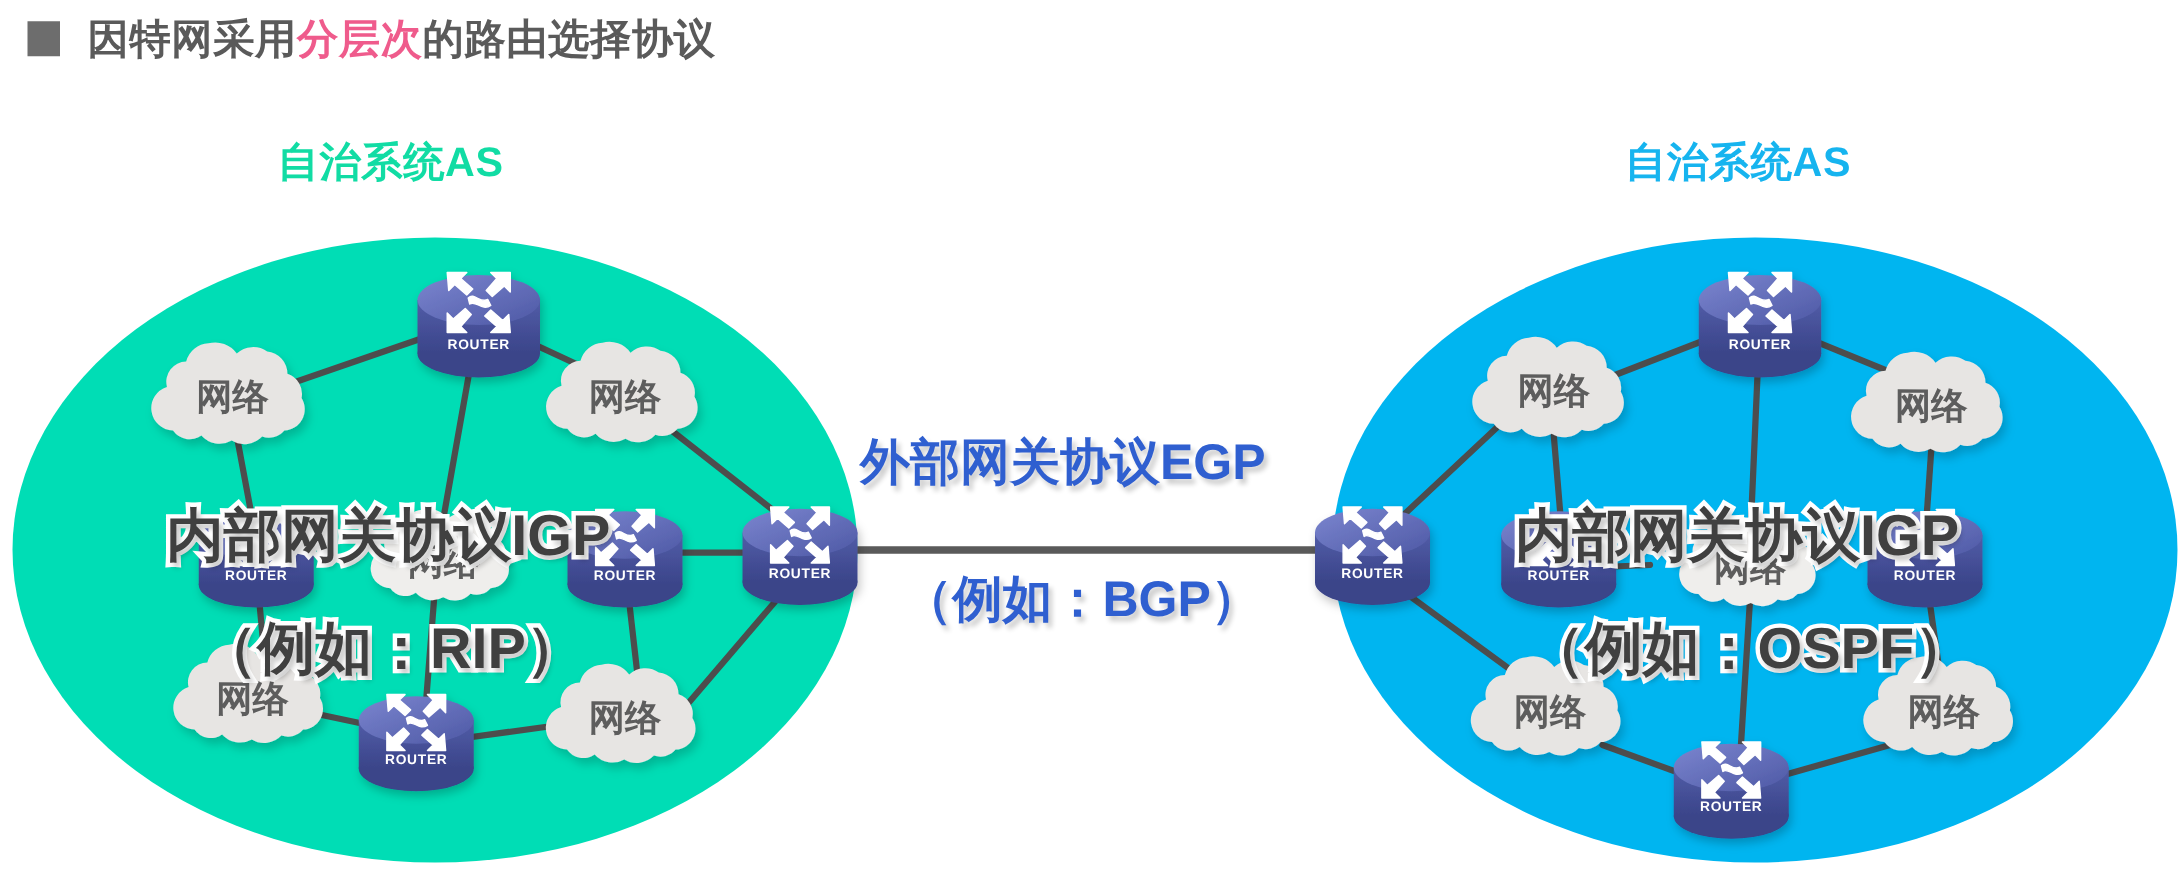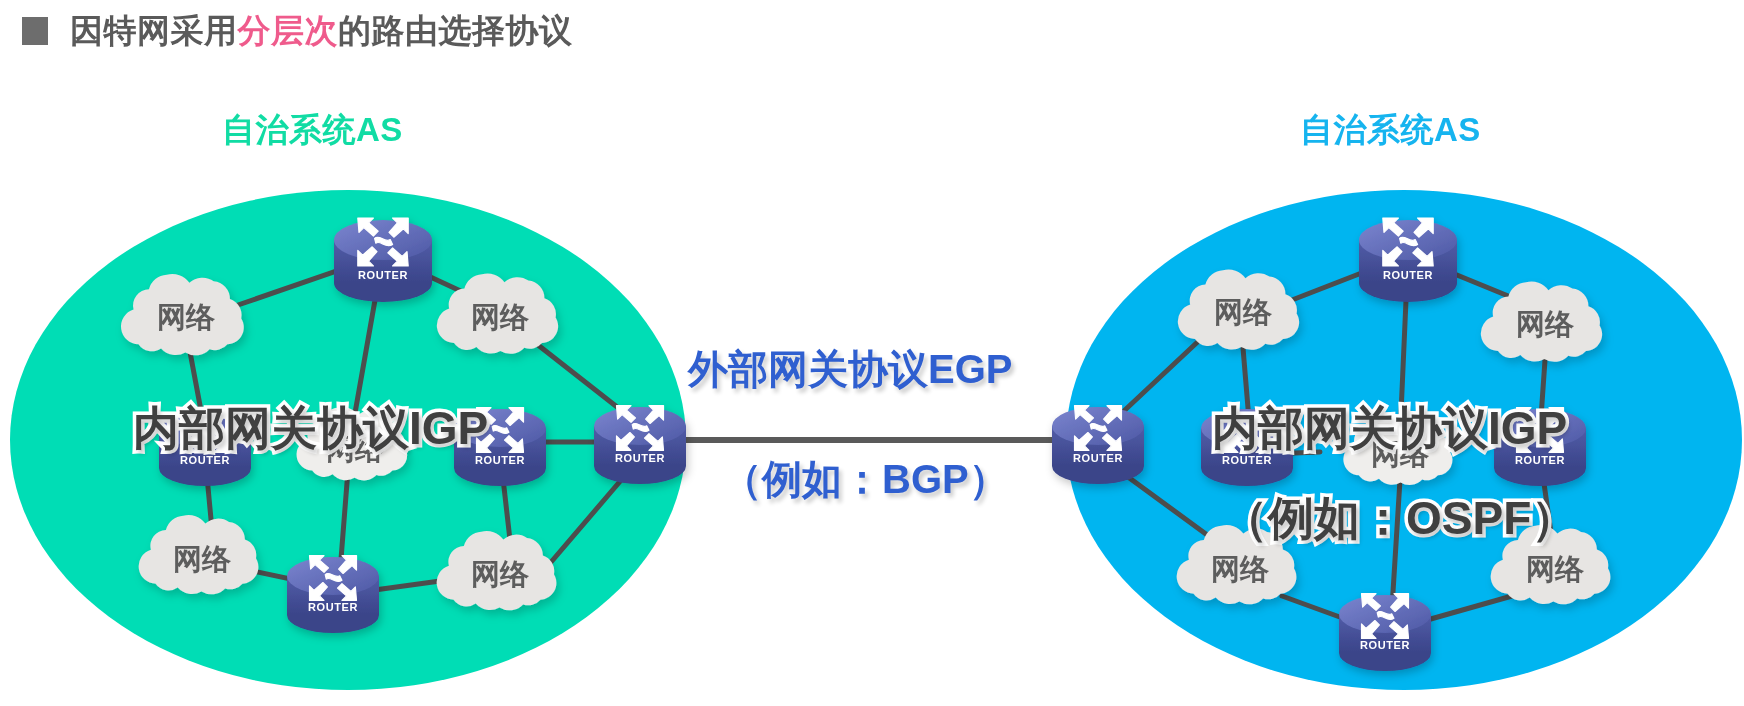--- a/index.html
+++ b/index.html
@@ -297,20 +297,21 @@
   <div class="cloud-label" style="left:202px; top:560px;">网络</div>
   <div class="cloud-label" style="left:500px; top:575px;">网络</div>
 
   <div class="cloud-label" style="left:1243px; top:313px;">网络</div>
   <div class="cloud-label" style="left:1545px; top:325px;">网络</div>
   <div class="cloud-label" style="left:1400px; top:455px;">网络</div>
   <div class="cloud-label" style="left:1240px; top:570px;">网络</div>
   <div class="cloud-label" style="left:1555px; top:570px;">网络</div>
 
   <div class="overlay-text pink-caption" id="igp-left-line1">内部网关协议IGP</div>
+  <div class="overlay-text pink-caption" id="igp-left-line2">（例如：RIP）</div>
 
   <div class="overlay-text pink-caption" id="igp-right-line1">内部网关协议IGP</div>
   <div class="overlay-text blue-caption" id="egp-line1">外部网关协议EGP</div>
 
   <div class="overlay-text pink-caption" id="igp-right-line2">（例如：OSPF）</div>
   <div class="overlay-text blue-caption" id="egp-line2">（例如：BGP）</div>
 
 </div>
 
 </body></html>

